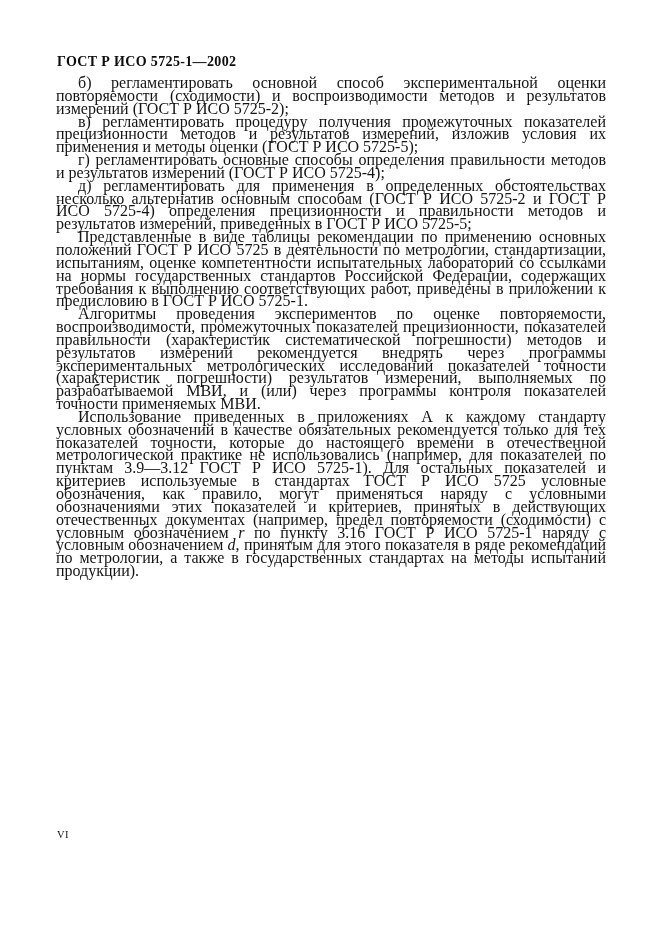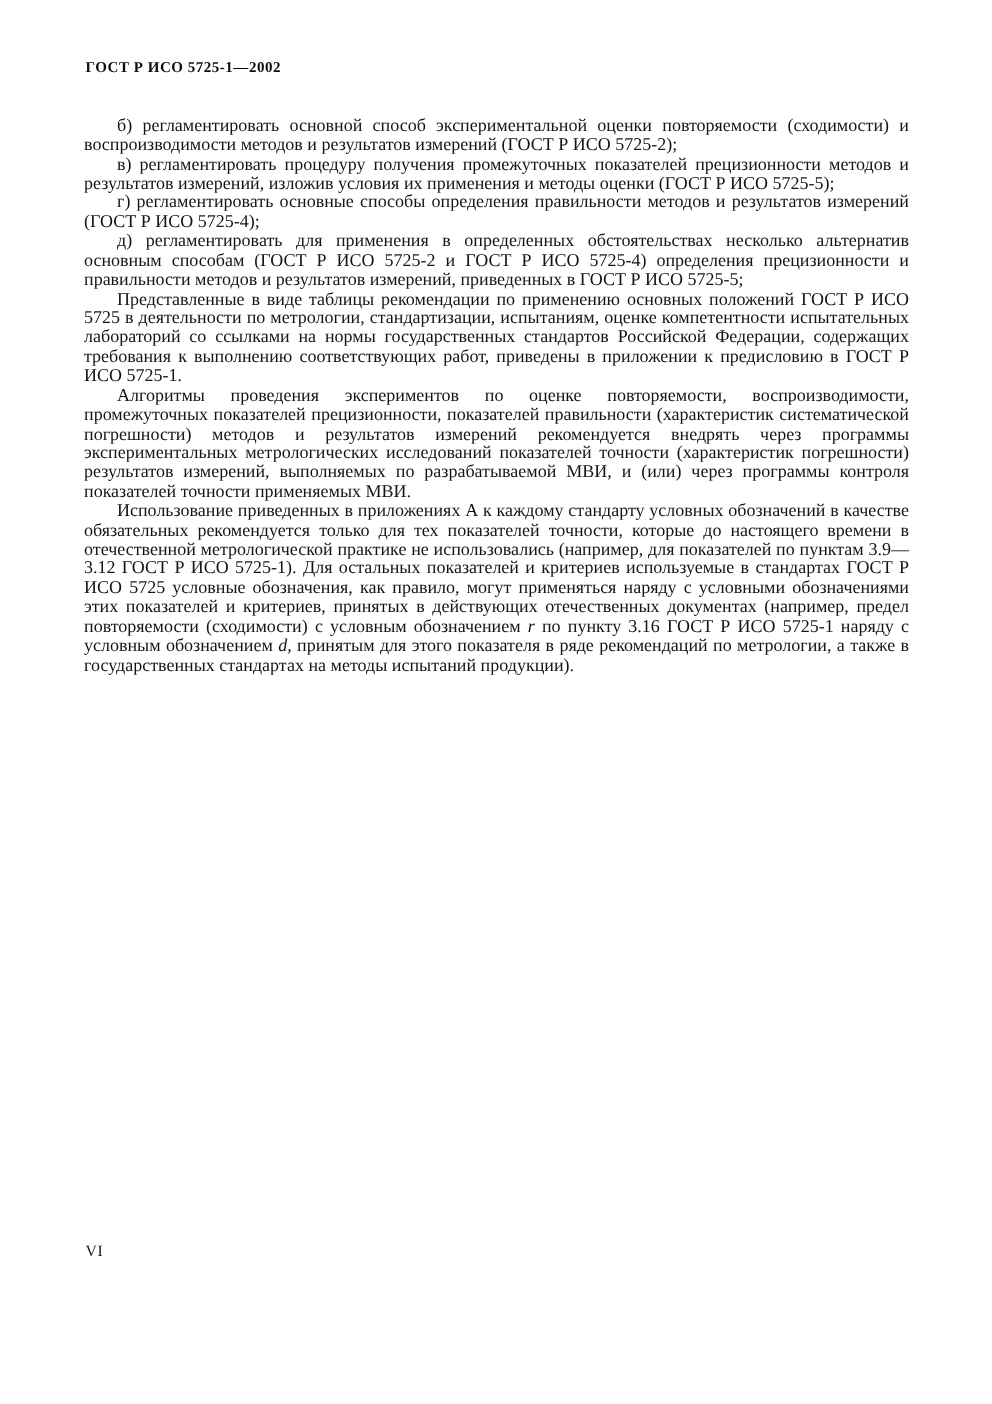--- a/index.html
+++ b/index.html
@@ -12,39 +12,39 @@
     width: 661px;
     height: 936px;
     background: #ffffff;
     overflow: hidden;
     font-family: "Liberation Serif", "DejaVu Serif", serif;
     color: #111111;
   }
   .running-head {
     position: absolute;
     left: 57px;
-    top: 40px;
-    font-size: 10px;
+    top: 54px;
+    font-size: 14px;
     font-weight: bold;
     letter-spacing: 0.35px;
     white-space: nowrap;
     color: #0d0d0d;
   }
   .body-block {
     position: absolute;
     left: 56px;
     top: 77px;
     width: 550px;
   }
   .para {
     margin: 0;
     text-align: justify;
     text-justify: inter-word;
     text-indent: 22px;
-    font-size: 12px;
+    font-size: 16px;
     line-height: 12.85px;
     color: #141414;
     hyphens: manual;
   }
   .para i {
     font-style: italic;
   }
   .folio {
     position: absolute;
     left: 57px;

